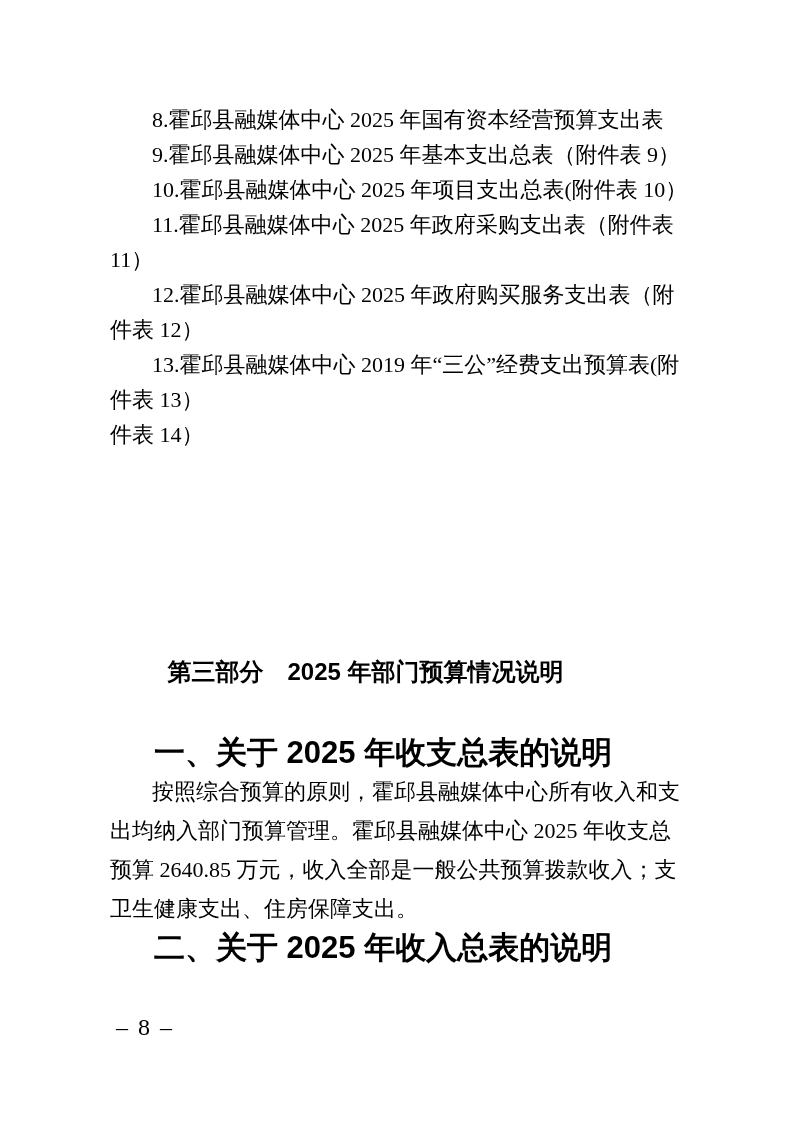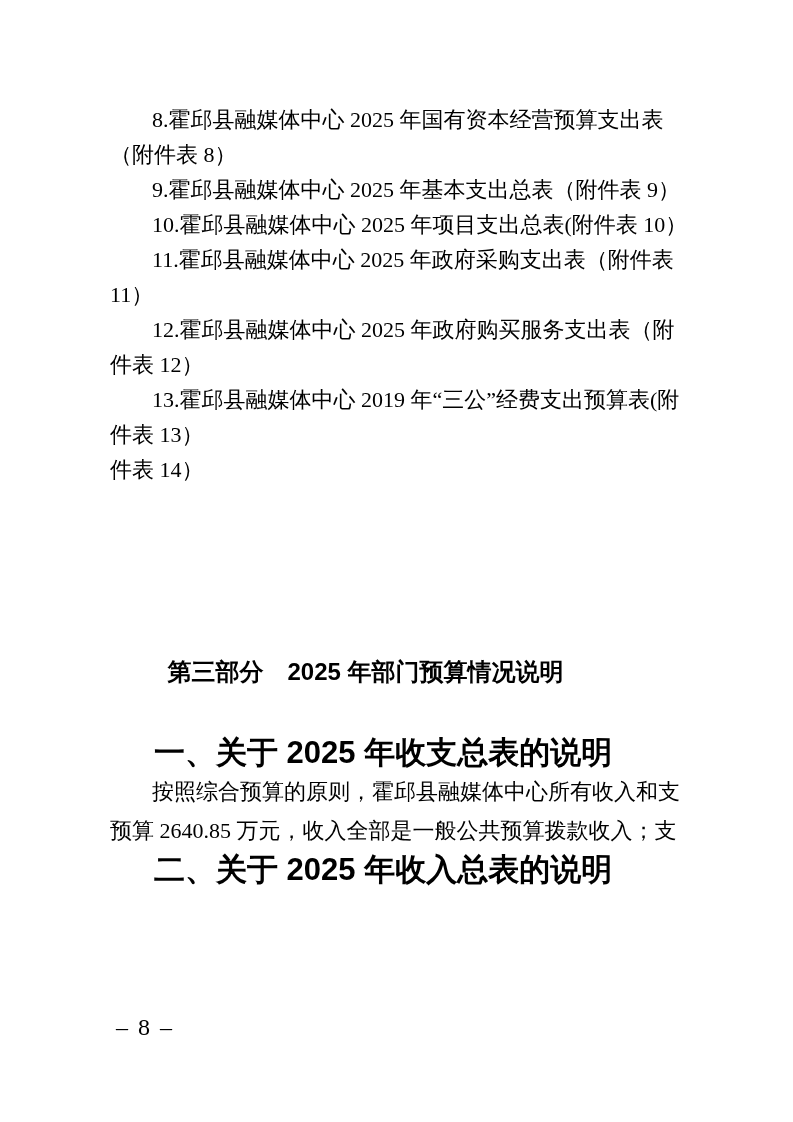--- a/index.html
+++ b/index.html
@@ -60,36 +60,37 @@
     letter-spacing: 2px;
   }
 </style>
 </head>
 <body>
 
 <div class="page">
 
   <div class="list-block">
     <div class="line indent">8.霍邱县融媒体中心 2025 年国有资本经营预算支出表</div>
-    <div class="line">（附件表 8）</div>
     <div class="line indent">9.霍邱县融媒体中心 2025 年基本支出总表（附件表 9）</div>
     <div class="line indent">10.霍邱县融媒体中心 2025 年项目支出总表(附件表 10）</div>
     <div class="line indent">11.霍邱县融媒体中心 2025 年政府采购支出表（附件表</div>
     <div class="line">11）</div>
     <div class="line indent">12.霍邱县融媒体中心 2025 年政府购买服务支出表（附</div>
     <div class="line">件表 12）</div>
     <div class="line indent">13.霍邱县融媒体中心 2019 年“三公”经费支出预算表(附</div>
     <div class="line">件表 13）</div>
     <div class="line">件表 14）</div>
   </div>
 
   <div class="part-heading">第三部分　2025 年部门预算情况说明</div>
 
   <div class="body-block">
     <div class="sub-heading">一、关于 2025 年收支总表的说明</div>
     <div class="line indent">按照综合预算的原则，霍邱县融媒体中心所有收入和支</div>
+    <div class="line">出均纳入部门预算管理。霍邱县融媒体中心 2025 年收支总</div>
     <div class="line">预算 2640.85 万元，收入全部是一般公共预算拨款收入；支</div>
+    <div class="line">卫生健康支出、住房保障支出。</div>
     <div class="sub-heading">二、关于 2025 年收入总表的说明</div>
   </div>
 
   <div class="page-number">– 8 –</div>
 
 </div>
 
 </body></html>

